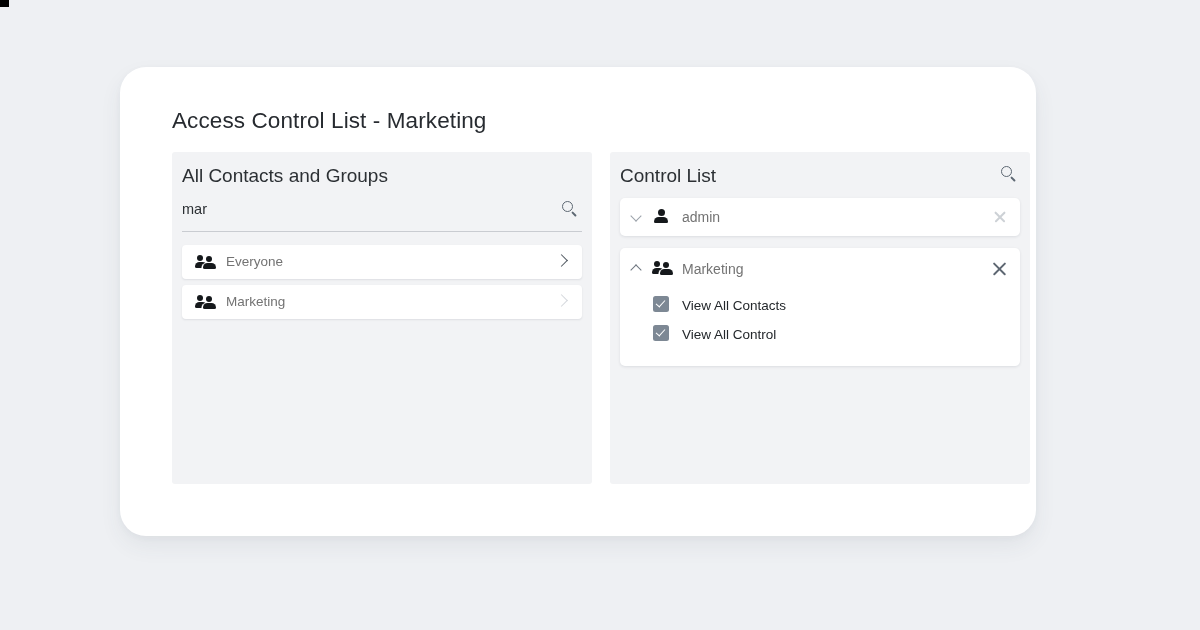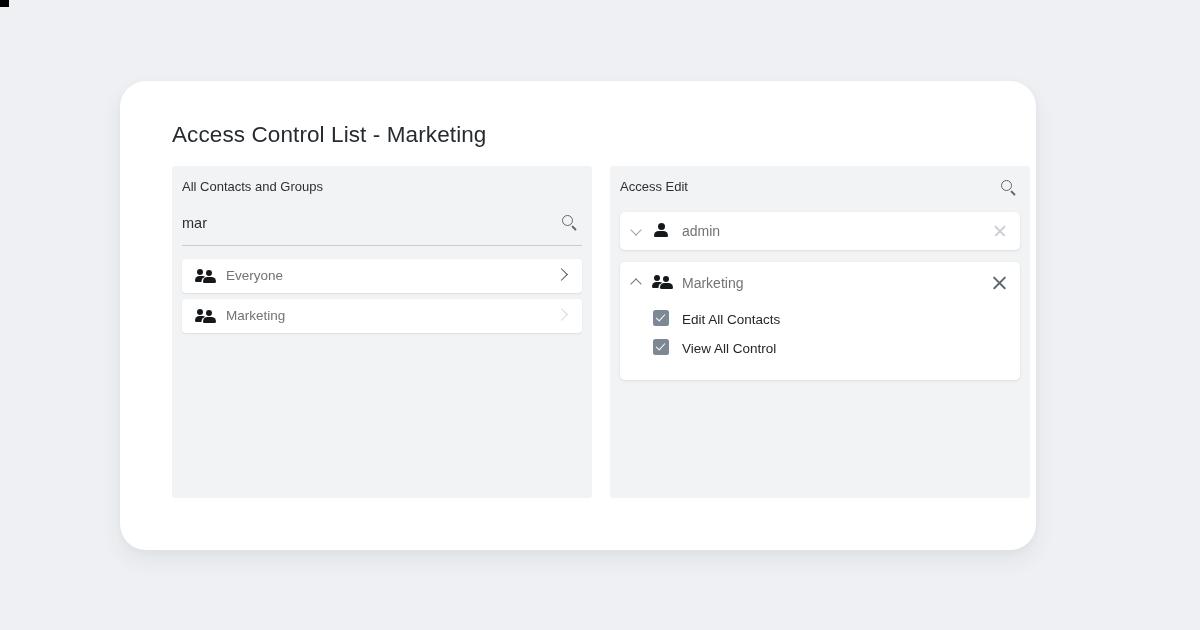--- a/index.html
+++ b/index.html
@@ -24,21 +24,21 @@
     width: 9px;
     height: 7px;
     background: #000000;
     z-index: 50;
   }
 
   
   .card {
     position: absolute;
     left: 120px;
-    top: 81px;
+    top: 67px;
     width: 916px;
     height: 469px;
     background: #ffffff;
     border-radius: 26px;
     box-shadow: 0 10px 22px rgba(60, 70, 90, 0.07),
                 0 2px 6px rgba(60, 70, 90, 0.04);
     box-sizing: border-box;
     padding-left: 18px;
   }
 
@@ -69,21 +69,21 @@
     position: absolute;
     left: 0;
     top: 0;
     width: 100%;
     height: 46px;
   }
   .panel-head-label {
     position: absolute;
     left: 10px;
     top: 13px;
-    font-size: 13px;
+    font-size: 19px;
     color: #2c3034;
     white-space: nowrap;
   }
 
   
   .mag {
     position: relative;
     display: inline-block;
     width: 18px;
     height: 18px;
@@ -430,21 +430,21 @@
         <span class="result-label">Marketing</span>
         <span class="chev-right muted"></span>
       </div>
 
     </div>
   </div>
 
   <div class="panel panel-right">
 
     <div class="panel-head">
-      <div class="panel-head-label">Access Edit</div>
+      <div class="panel-head-label">Control List</div>
       <span class="head-search-icon">
         <span class="mag"><i></i></span>
       </span>
     </div>
 
     <div class="access-list">
 
       <div class="acl-card">
         <div class="acl-head">
           <span class="caret"></span>
@@ -462,21 +462,21 @@
           <span class="acl-icon">
             <span class="ic-group"><span class="hd-s"></span><span class="bd-s"></span><span class="hd-b"></span><span class="bd-b"></span></span>
           </span>
           <span class="acl-name">Marketing</span>
           <span class="close-x strong"></span>
         </div>
 
         <div class="perms">
           <div class="perm-row">
             <span class="checkbox"></span>
-            <span class="perm-label">Edit All Contacts</span>
+            <span class="perm-label">View All Contacts</span>
           </div>
           <div class="perm-row">
             <span class="checkbox"></span>
             <span class="perm-label">View All Control</span>
           </div>
         </div>
       </div>
 
     </div>
   </div>

